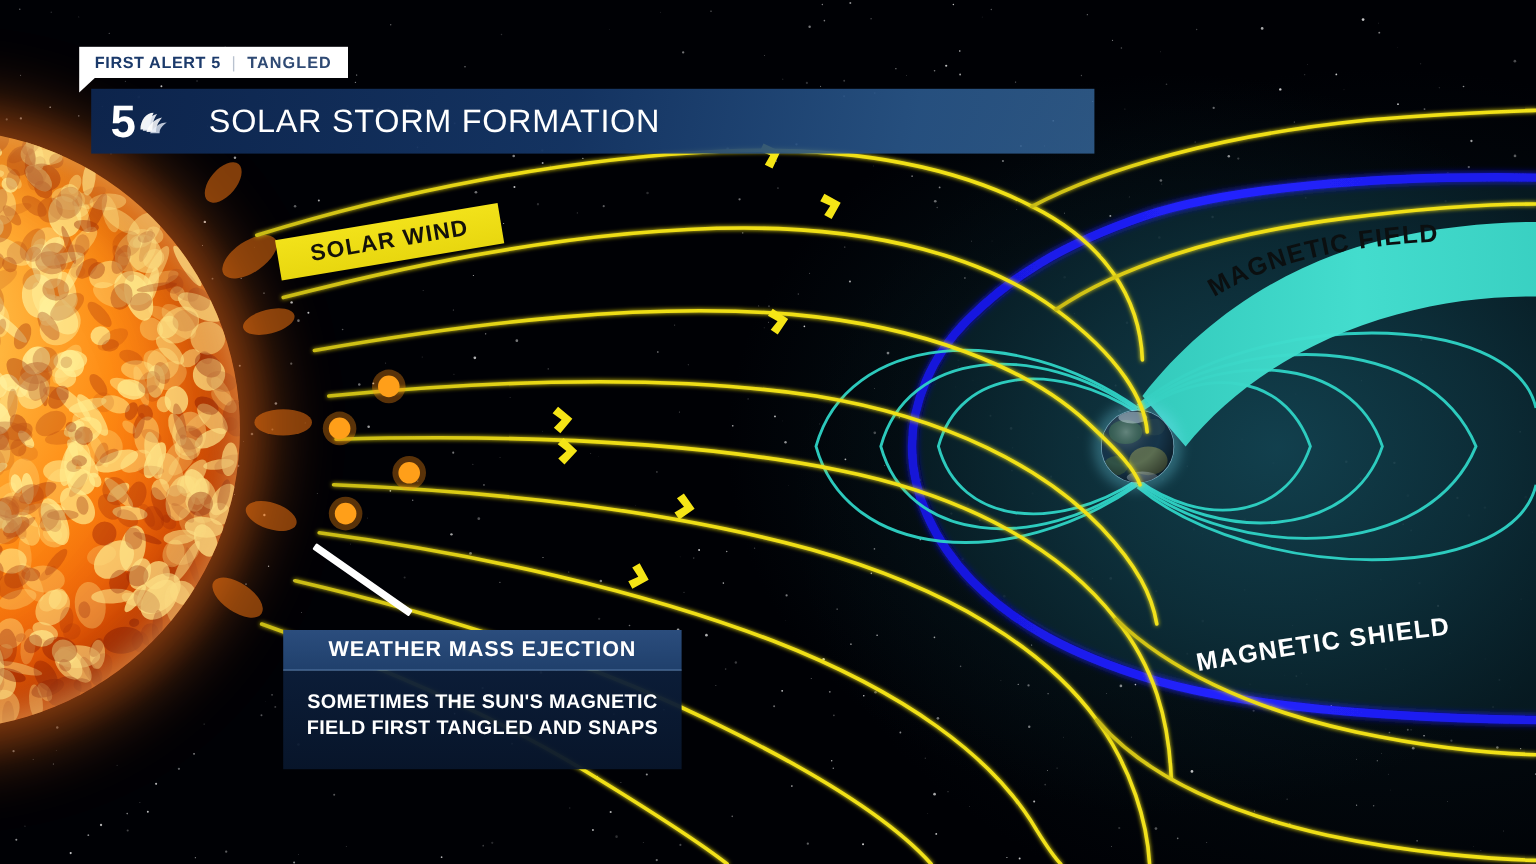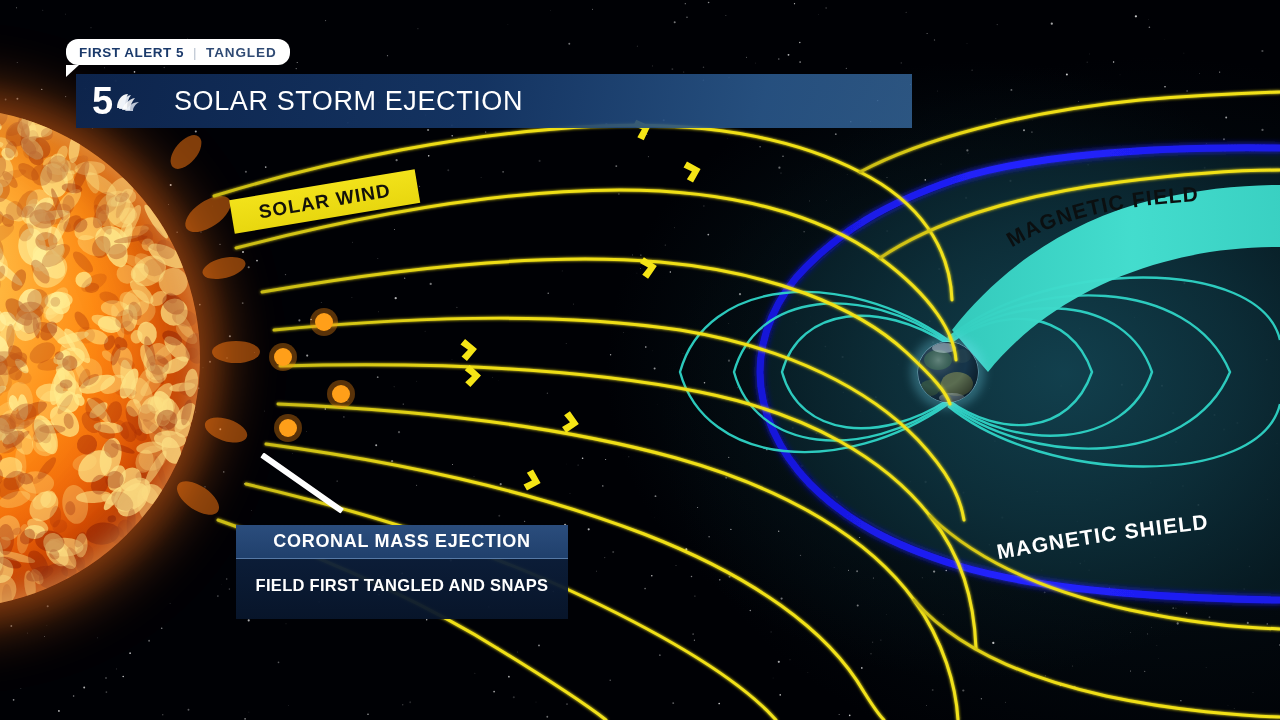--- a/index.html
+++ b/index.html
@@ -36,21 +36,21 @@
   .granule2 { position:absolute; inset:0; mix-blend-mode:multiply; opacity:.55; }
   .sun-limb {
     position:absolute; left:30px; top:30px; width:500px; height:500px; border-radius:50%;
     box-shadow:inset 0 0 26px 6px rgba(255,210,120,0.5);
   }
 
   
   .tab {
     position:absolute; left:66px; top:39px; height:26px; background:#ffffff;
     padding:0 13px; display:flex; align-items:center; gap:9px;
-    font-size:13.5px; font-weight:bold; letter-spacing:.5px;border-radius:12px;
+    font-size:13.5px; font-weight:bold; letter-spacing:.5px;
   }
   .tab .fa { color:#1b3a6b; }
   .tab .sep { color:#b9c2cf; font-weight:normal; }
   .tab .wx { color:#2f4a74; font-weight:bold; letter-spacing:.9px; }
   .tab-tail { position:absolute; left:66px; top:65px; width:0; height:0;
     border-left:13px solid #ffffff; border-bottom:12px solid transparent; }
 
   .titlebar {
     position:absolute; left:76px; top:74px; width:836px; height:54px;
     background:linear-gradient(100deg, rgba(13,37,78,0.97) 0%, rgba(21,54,102,0.95) 48%, rgba(44,92,146,0.86) 82%, rgba(56,108,163,0.78) 100%);
@@ -1822,26 +1822,27 @@
       <svg viewBox="0 0 66 36" width="66" height="36">
         <text x="0" y="31" font-family="Liberation Sans, sans-serif" font-size="38" font-weight="bold" fill="#ffffff">5</text>
         <g transform="translate(25,11)">
           <path d="M0,14 C0,6 5,0 11,0 C9,4 8,8 8,14 Z" fill="#ffffff" opacity="0.95"></path>
           <path d="M2,15 C3,8 8,2 14,1 C11,5 10,9 10,15 Z" fill="#eef3fa" opacity="0.9"></path>
           <path d="M5,16 C7,10 12,5 18,4 C15,8 13,11 13,16 Z" fill="#ffffff" opacity="0.85"></path>
           <path d="M8,17 C11,12 16,8 22,8 C18,11 16,13 16,17 Z" fill="#e7eef8" opacity="0.8"></path>
         </g>
       </svg>
     </div>
-    <div class="title-text">SOLAR STORM EJECTION</div>
+    <div class="title-text">SOLAR STORM FORMATION</div>
   </div>
 
   <div class="pointer"></div>
   <div class="callout">
     <div class="callout-head">
-      <span>CORONAL MASS EJECTION</span>
+      <span>WEATHER MASS EJECTION</span>
     </div>
     <div class="callout-body">
+      <div>SOMETIMES THE SUN'S MAGNETIC</div>
       <div>FIELD FIRST TANGLED AND SNAPS</div>
     </div>
   </div>
 
 </div>
 
 </body></html>

